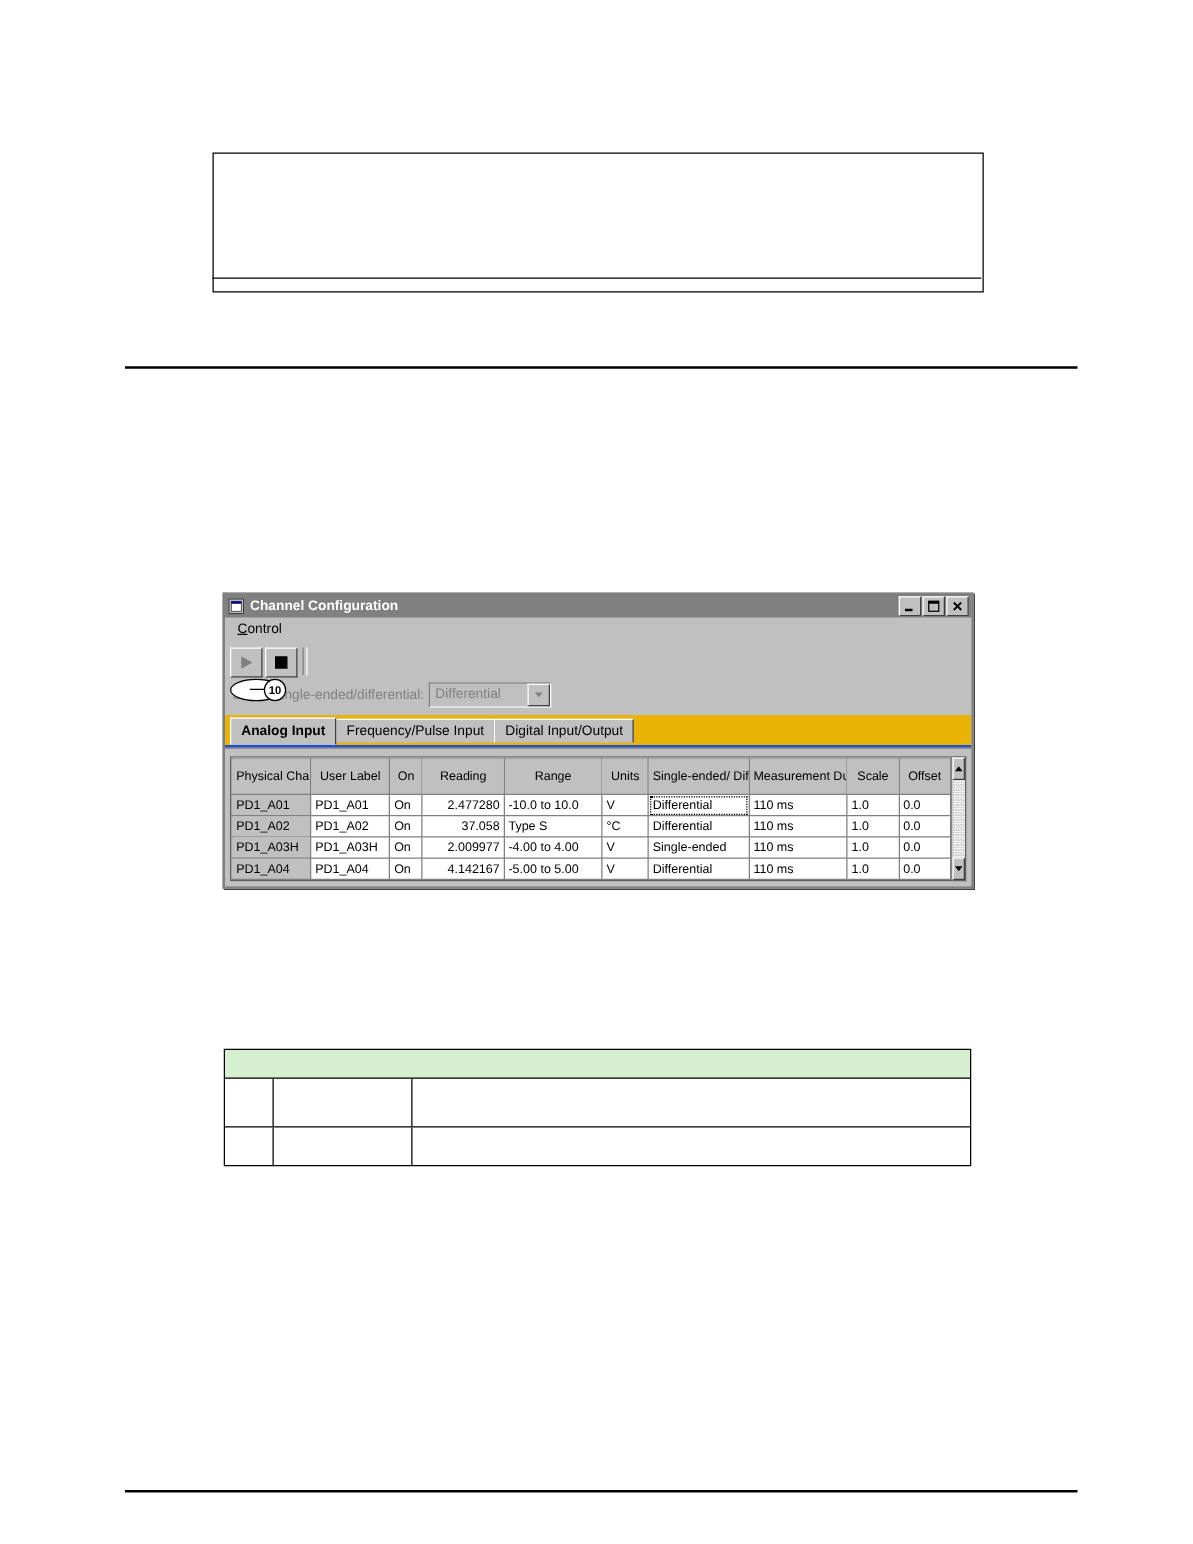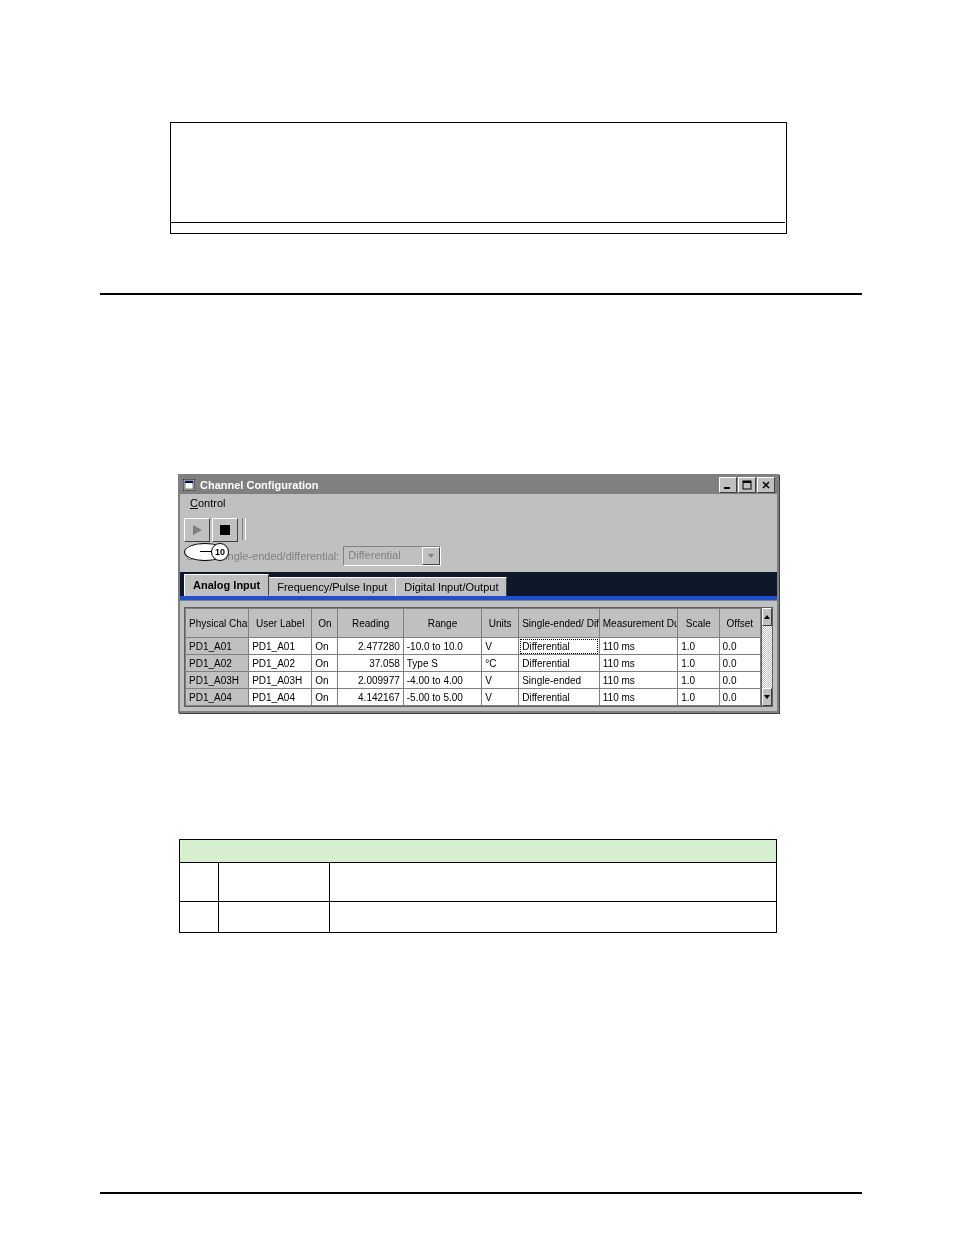--- a/index.html
+++ b/index.html
@@ -147,25 +147,25 @@
   .select-row .combo .combo-arrow {
     width: 16px;
     background: #c0c0c0;
     border-top: 1px solid #fff;
     border-left: 1px solid #fff;
     border-right: 1px solid #404040;
     border-bottom: 1px solid #404040;
     display:flex;align-items:center;justify-content:center;
   }
   .tabstrip {
-    background: #0f172a;
+    background: #eab308;
     padding: 2px 4px 0 4px;
     display: flex;
-    align-items: center;
-    border-bottom: 4px solid #1d4ed8;
+    align-items: flex-start;
+    border-bottom: 2px solid #1d4ed8;
     position: relative;
   }
   .tabstrip .tab {
     border-top: 1px solid #ffffff;
     border-left: 1px solid #ffffff;
     border-right: 1px solid #404040;
     background: #c0c0c0;
     padding: 3px 8px;
     font-size: 11px;
     margin-right: -1px;

